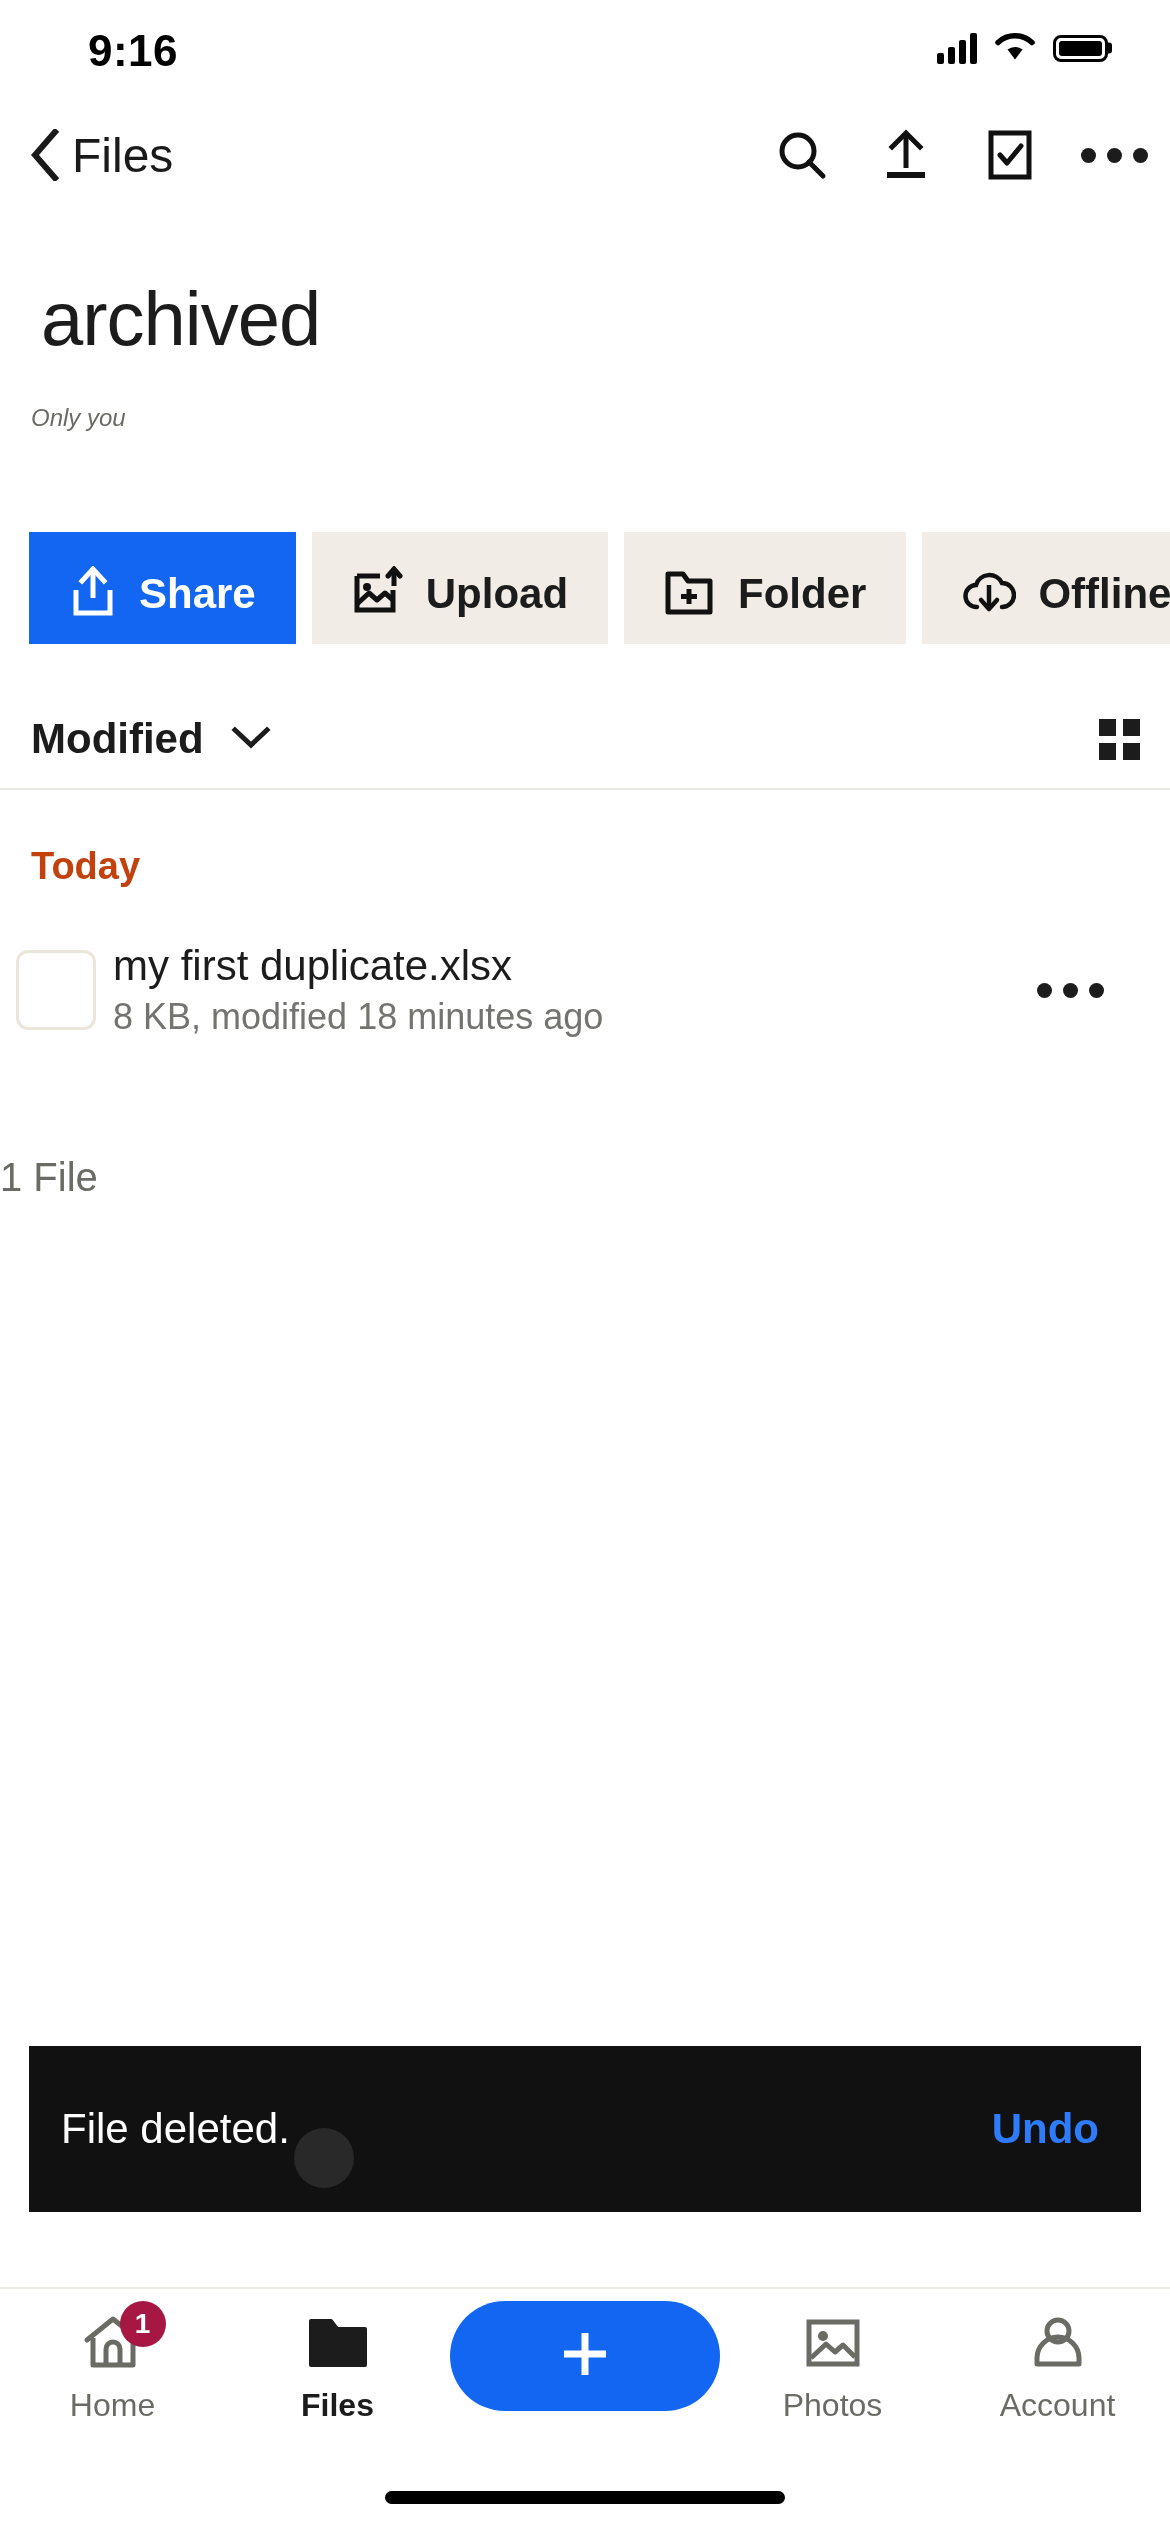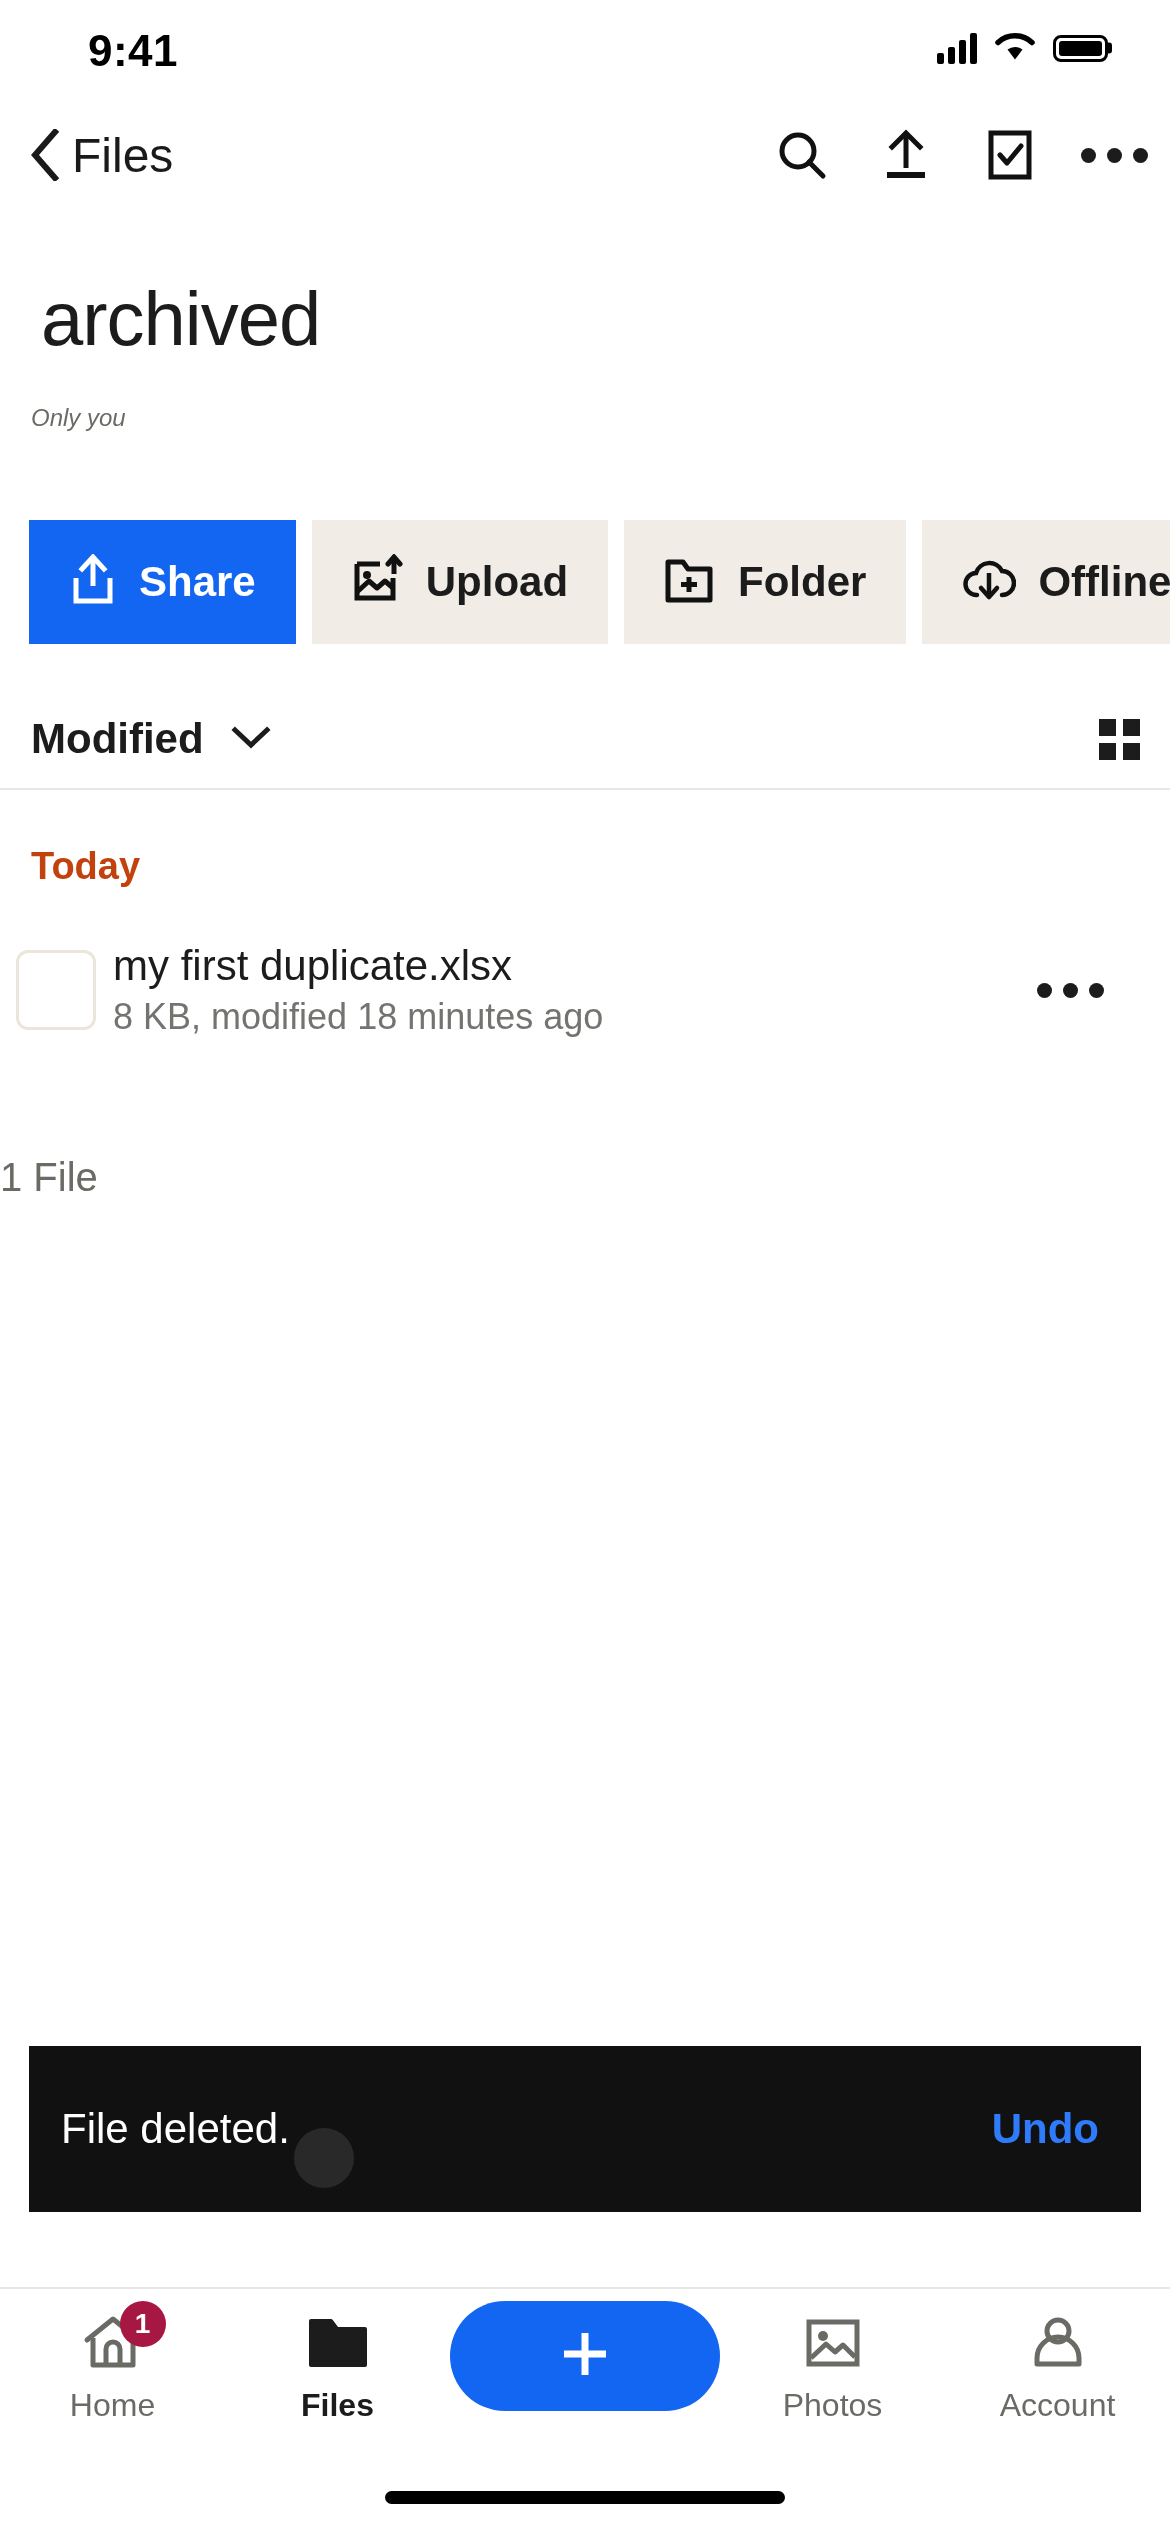--- a/index.html
+++ b/index.html
@@ -59,21 +59,21 @@
     font-size:24px; color:#6b6b66; font-weight:400;font-style:italic;
   }
 
   
   .action-row {
     position:absolute; left:0; top:520px; width:1170px; height:124px;
     display:flex; gap:16px; padding-left:29px; overflow:hidden;
   }
   .action-btn {
     height:124px; display:flex; align-items:center; justify-content:center; gap:22px;
-    padding:0 40px; background:#F1EDE6; color:#1c1c1c; flex:0 0 auto; cursor:pointer;
+    padding:0 40px; background:#F1EDE6; color:#1c1c1c; flex:0 0 auto; cursor:pointer;margin-top:12px;
   }
   .action-btn.primary { background:#1266F1; color:#ffffff; }
   .action-btn .lbl { font-size:42px; font-weight:700; white-space:nowrap; }
   .action-btn svg { flex:0 0 auto; }
 
   
   .sort-row {
     position:absolute; left:0; top:690px; width:1170px; height:100px;
     display:flex; align-items:center; justify-content:space-between;
     padding:0 30px 0 31px;
@@ -159,21 +159,21 @@
     position:absolute; left:50%; transform:translateX(-50%);
     bottom:28px; width:400px; height:13px; border-radius:7px; background:#000;
   }
 </style>
 </head>
 <body>
 
 <div id="screen">
 
   <div class="status-bar">
-    <div class="status-time">9:41</div>
+    <div class="status-time">9:16</div>
     <div class="status-right">
       <div class="sig-bars">
         <i></i>
           <i></i>
           <i></i>
           <i></i>
       </div>
       <span>
         <svg width="42" height="32" viewBox="0 0 42 32">
           <path d="M21 29.5 L13.5 19.5 A12.5 12.5 0 0 1 28.5 19.5 Z" fill="#000"></path>

